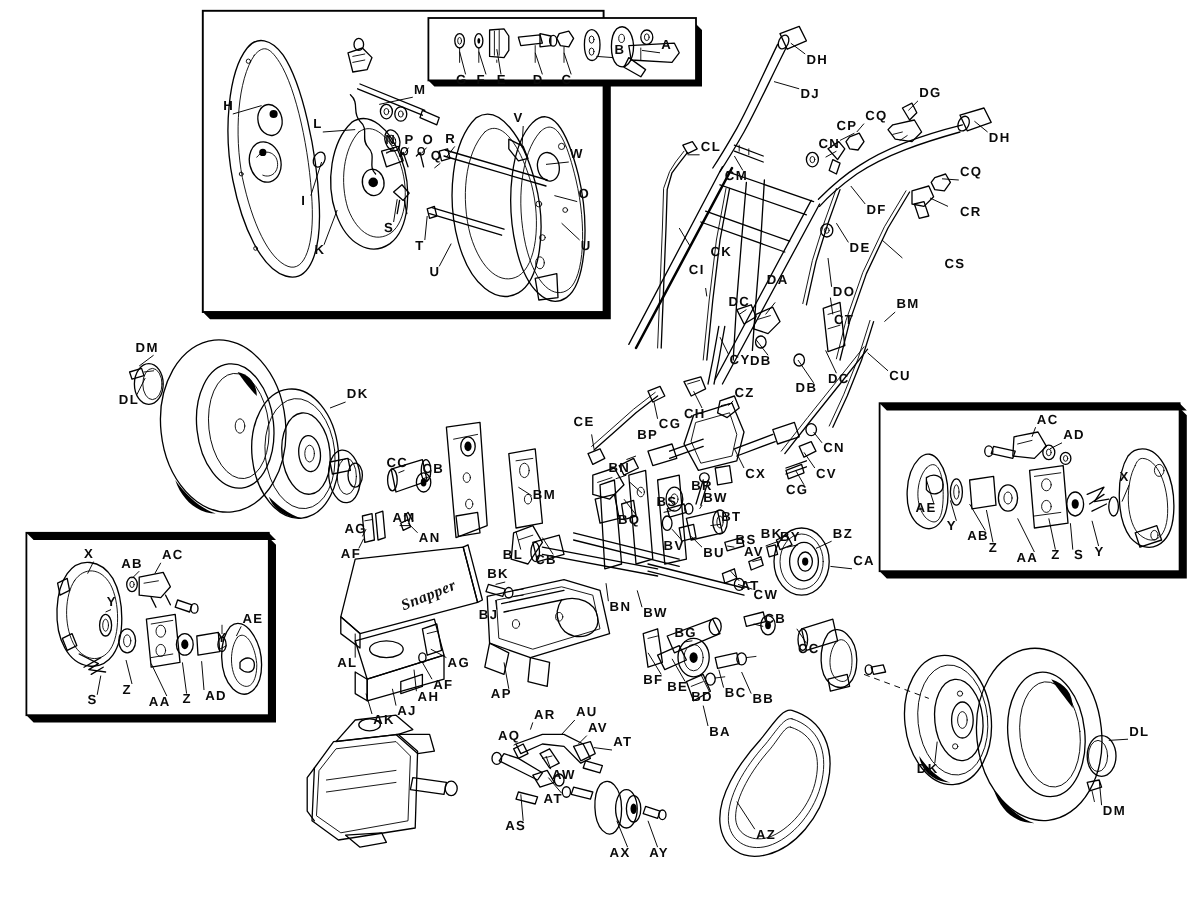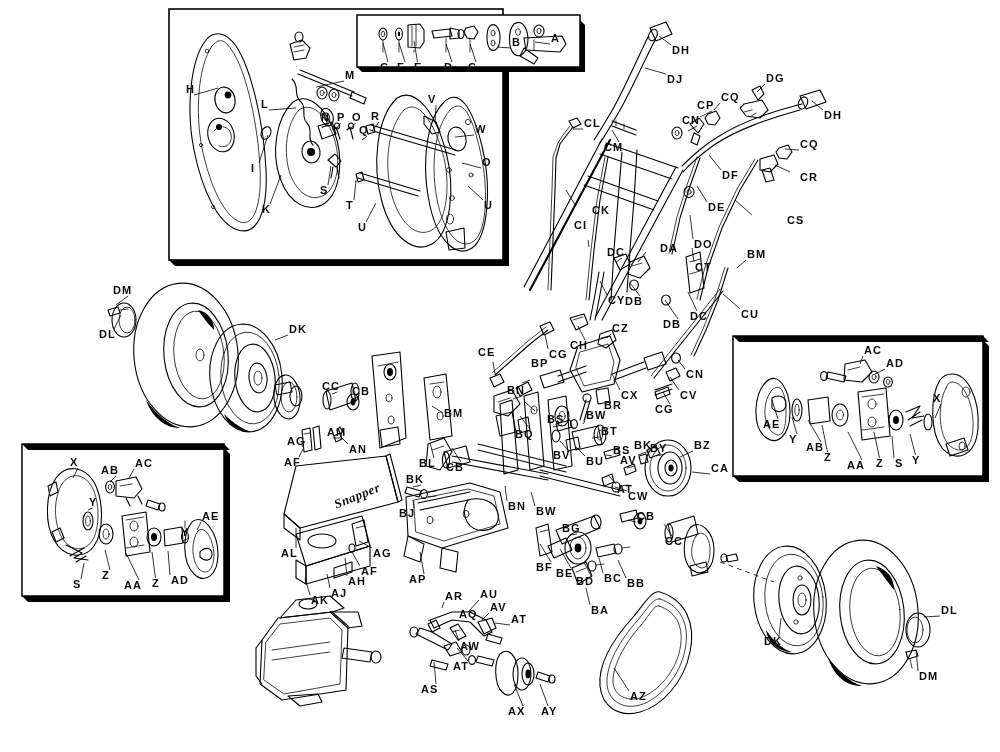--- a/index.html
+++ b/index.html
@@ -780,36 +780,36 @@
       <div class="cal" style="left: 708px; top: 202px;">DE</div>
       <div class="cal" style="left: 694px; top: 239px;">DO</div>
       <div class="cal" style="left: 695px; top: 262px;">CT</div>
       <div class="cal" style="left: 747px; top: 249px;">BM</div>
       <div class="cal" style="left: 741px; top: 309px;">CU</div>
       <div class="cal" style="left: 584px; top: 118px;">CL</div>
       <div class="cal" style="left: 604px; top: 142px;">CM</div>
       <div class="cal" style="left: 576px; top: 205px; margin-left: 16px;">CK</div>
       <div class="cal" style="left: 574px; top: 220px;">CI</div>
       <div class="cal" style="left: 607px; top: 247px;">DC</div>
-      <div class="cal" style="left: 639px; top: 243px; margin-left: 21px;">DA</div>
+      <div class="cal" style="left: 639px; top: 229px;">DA</div>
       <div class="cal" style="left: 625px; top: 296px;">DB</div>
       <div class="cal" style="left: 663px; top: 319px;">DB</div>
       <div class="cal" style="left: 690px; top: 311px;">DC</div>
       <div class="cal" style="left: 608px; top: 295px;">CY</div>
       <div class="cal" style="left: 612px; top: 323px;">CZ</div>
       <div class="cal" style="left: 478px; top: 347px;">CE</div>
       <div class="cal" style="left: 549px; top: 349px;">CG</div>
       <div class="cal" style="left: 570px; top: 340px;">CH</div>
       <div class="cal" style="left: 621px; top: 390px;">CX</div>
       <div class="cal" style="left: 680px; top: 390px; text-align: right;">CV</div>
       <div class="cal" style="left: 686px; top: 369px;">CN</div>
       <div class="cal" style="left: 655px; top: 404px;">CG</div>
       <div class="cal" style="left: 531px; top: 358px; text-align: center;">BP</div>
       <div class="cal" style="left: 507px; top: 385px;">BN</div>
-      <div class="cal" style="left: 564px; top: 400px; padding-left: 40px;">BR</div>
+      <div class="cal" style="left: 536px; top: 400px; padding-left: 40px;">BR</div>
       <div class="cal" style="left: 515px; top: 429px;">BQ</div>
       <div class="cal" style="left: 547px; top: 414px;">BS</div>
       <div class="cal" style="left: 601px; top: 426px;">BT</div>
       <div class="cal" style="left: 613px; top: 445px;">BS</div>
       <div class="cal" style="left: 553px; top: 450px;">BV</div>
       <div class="cal" style="left: 586px; top: 456px;">BU</div>
       <div class="cal" style="left: 586px; top: 410px;">BW</div>
       <div class="cal" style="left: 634px; top: 440px;">BK</div>
       <div class="cal" style="left: 650px; top: 443px;">BY</div>
       <div class="cal" style="left: 694px; top: 440px;">BZ</div>
@@ -827,21 +827,21 @@
       <div class="cal" style="left: 409px; top: 574px;">AP</div>
       <div class="cal" style="left: 536px; top: 562px;">BF</div>
       <div class="cal" style="left: 556px; top: 568px;">BE</div>
       <div class="cal" style="left: 562px; top: 523px;">BG</div>
       <div class="cal" style="left: 576px; top: 576px;">BD</div>
       <div class="cal" style="left: 604px; top: 573px;">BC</div>
       <div class="cal" style="left: 627px; top: 578px;">BB</div>
       <div class="cal" style="left: 591px; top: 605px;">BA</div>
       <div class="cal" style="left: 637px; top: 511px;">CB</div>
       <div class="cal" style="left: 665px; top: 536px;">CC</div>
-      <div class="cal" style="left: 415px; top: 609px; margin-left: 44px;">AQ</div>
+      <div class="cal" style="left: 415px; top: 609px;">AQ</div>
       <div class="cal" style="left: 445px; top: 591px;">AR</div>
       <div class="cal" style="left: 480px; top: 589px;">AU</div>
       <div class="cal" style="left: 490px; top: 602px;">AV</div>
       <div class="cal" style="left: 511px; top: 614px;">AT</div>
       <div class="cal" style="left: 460px; top: 641px;">AW</div>
       <div class="cal" style="left: 453px; top: 661px;">AT</div>
       <div class="cal" style="left: 421px; top: 684px;">AS</div>
       <div class="cal" style="left: 508px; top: 706px;">AX</div>
       <div class="cal" style="left: 541px; top: 706px;">AY</div>
       <div class="cal" style="left: 630px; top: 691px;">AZ</div>

